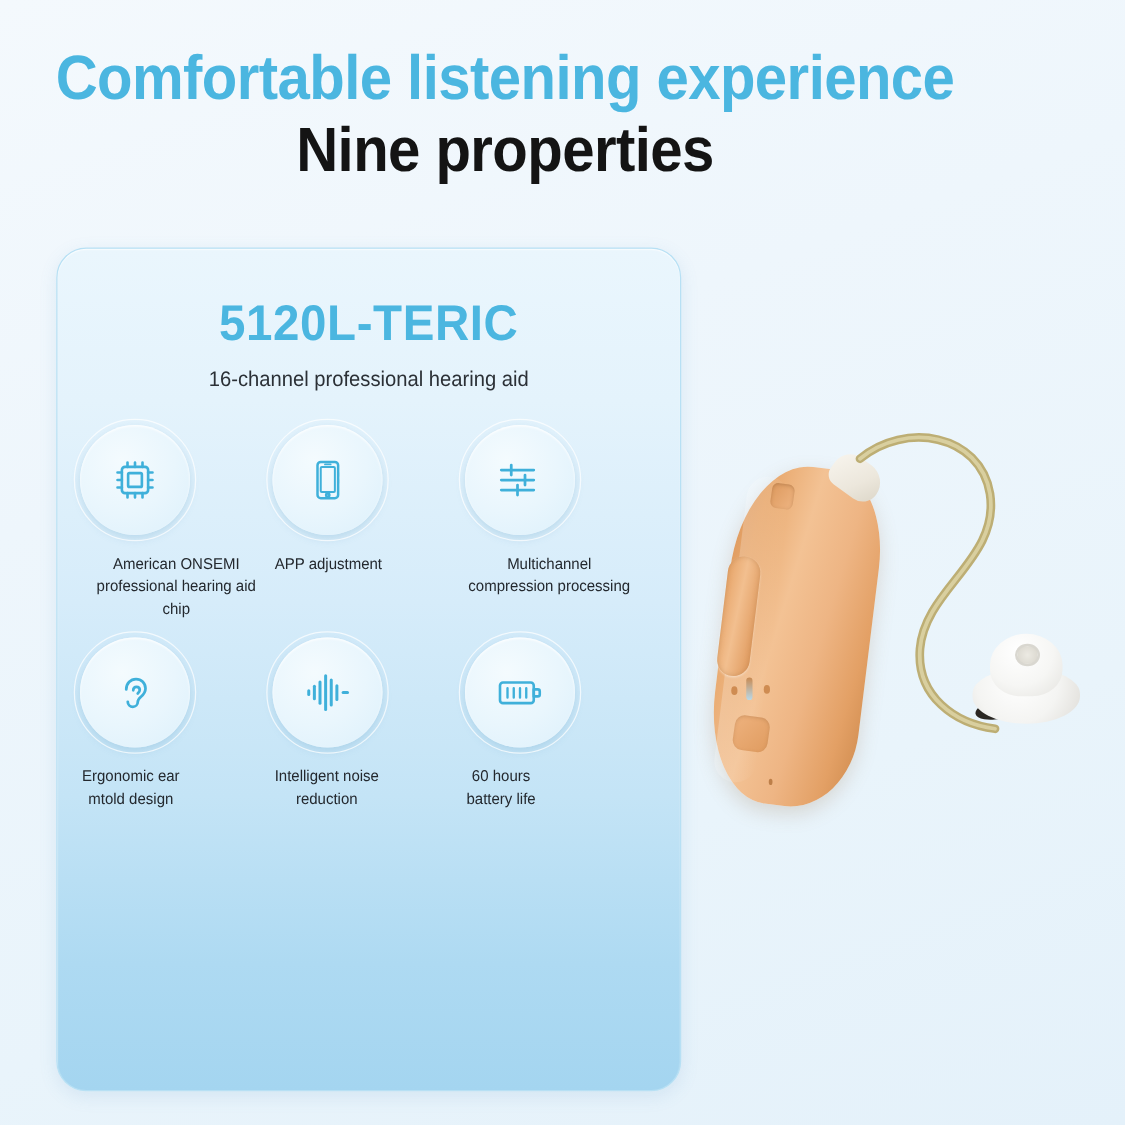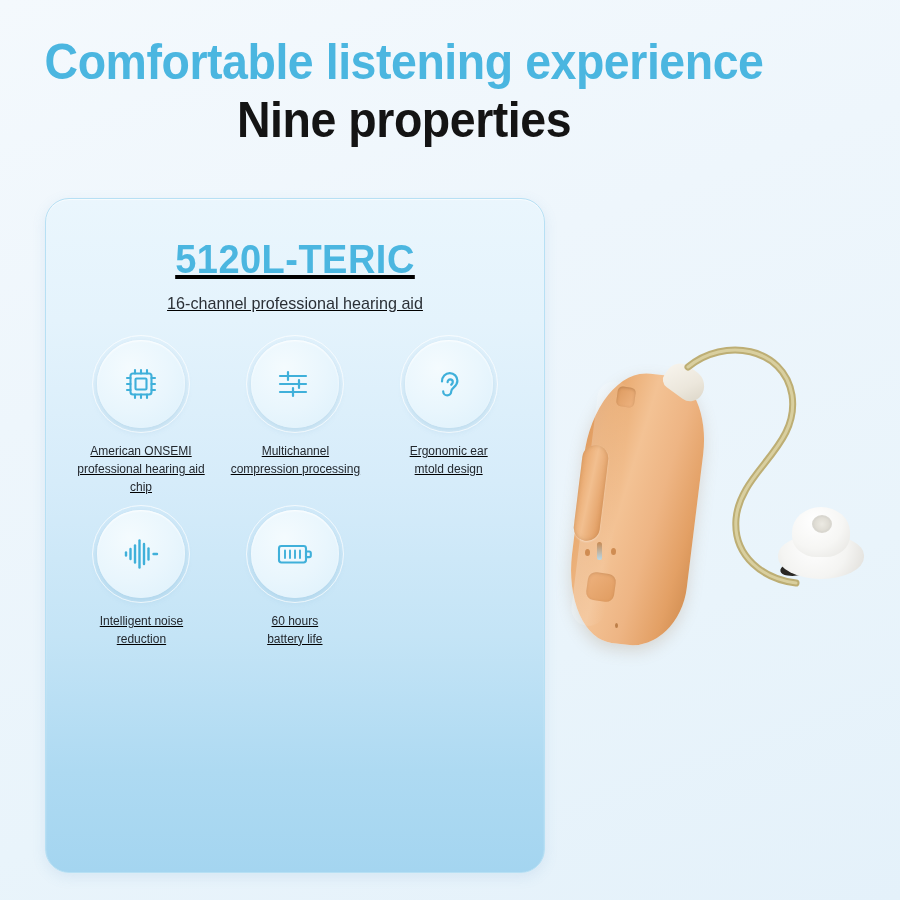--- a/index.html
+++ b/index.html
@@ -55,21 +55,20 @@
     background: linear-gradient(to bottom,
                 #eaf6fd 0%,
                 #e4f3fc 18%,
                 #d6ecfa 42%,
                 #c4e4f6 65%,
                 #aedaf2 85%,
                 #a4d5f0 100%);
     border: 1px solid #b7e0f4;
     box-shadow: 0 4px 14px rgba(90,150,190,0.13),
                 inset 0 1px 1px rgba(255,255,255,0.7);
-    text-decoration: underline;
   }
 
   .card-title {
     margin-top: 38px;
     text-align: center;
     font-family: "Liberation Sans Narrow", "Liberation Sans", sans-serif;
     font-size: 40px;
     font-weight: 700;
     color: #4bb6e0;
     letter-spacing: 0.5px;
@@ -89,21 +88,21 @@
   .grid {
     margin-top: 26px;
     display: grid;
     grid-template-columns: repeat(3, 1fr);
     grid-auto-rows: 170px;
     padding: 0 18px;
   }
   .cell {
     display: flex;
     flex-direction: column;
-    align-items: center;
+    align-items: flex-start;
   }
 
   .circle {
     position: relative;
     width: 88px;
     height: 88px;
     border-radius: 50%;
     background: radial-gradient(circle at 38% 32%, #f4fbfe 0%, #e9f6fd 52%, #dcf0fb 100%);
     box-shadow: 0 3px 7px rgba(105,165,200,0.28),
                 inset 0 1px 2px rgba(255,255,255,0.95);
@@ -293,20 +292,34 @@
                      M9.5 14H6M9.5 20H6M9.5 26H6M30.5 14H34M30.5 20H34M30.5 26H34"></path>
           </g>
         </svg>
       </div>
       <div class="label">American ONSEMI
 professional hearing aid chip</div>
     </div>
 
 
 
+    <div class="cell">
+      <div class="circle">
+        <svg width="40" height="40" viewBox="0 0 40 40">
+          <g fill="none" stroke="#3fb0da" stroke-width="2" stroke-linecap="round" stroke-linejoin="round">
+            <rect x="12" y="5.5" width="16.5" height="29" rx="2.6"></rect>
+            <rect x="14.6" y="9.5" width="11.3" height="20" rx="0.8" stroke-width="1.6"></rect>
+            <path d="M18 7.5h4.5" stroke-width="1.5"></path>
+            <circle cx="20.2" cy="32" r="1.3"></circle>
+            <path d="M28.5 14v3M28.5 19.5v3" stroke-width="1.6"></path>
+          </g>
+        </svg>
+      </div>
+      <div class="label">APP adjustment</div>
+    </div>
 
     <div class="cell">
       <div class="circle">
         <svg width="42" height="40" viewBox="0 0 42 40">
           <g stroke="#3fb0da" stroke-width="2.2" stroke-linecap="round" fill="none">
             <path d="M6 12h26"></path>
             <path d="M6 20h26"></path>
             <path d="M6 28h26"></path>
             <path d="M14 8v8"></path>
             <path d="M25 16v8"></path>

